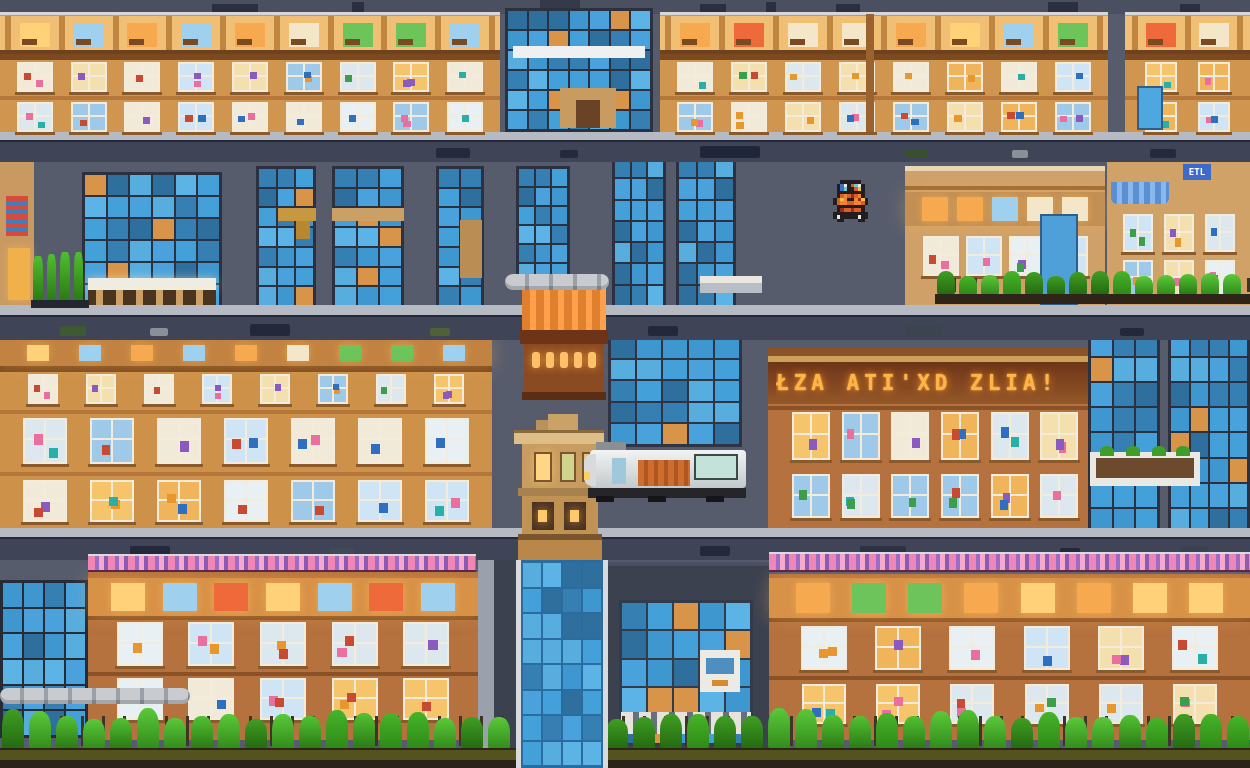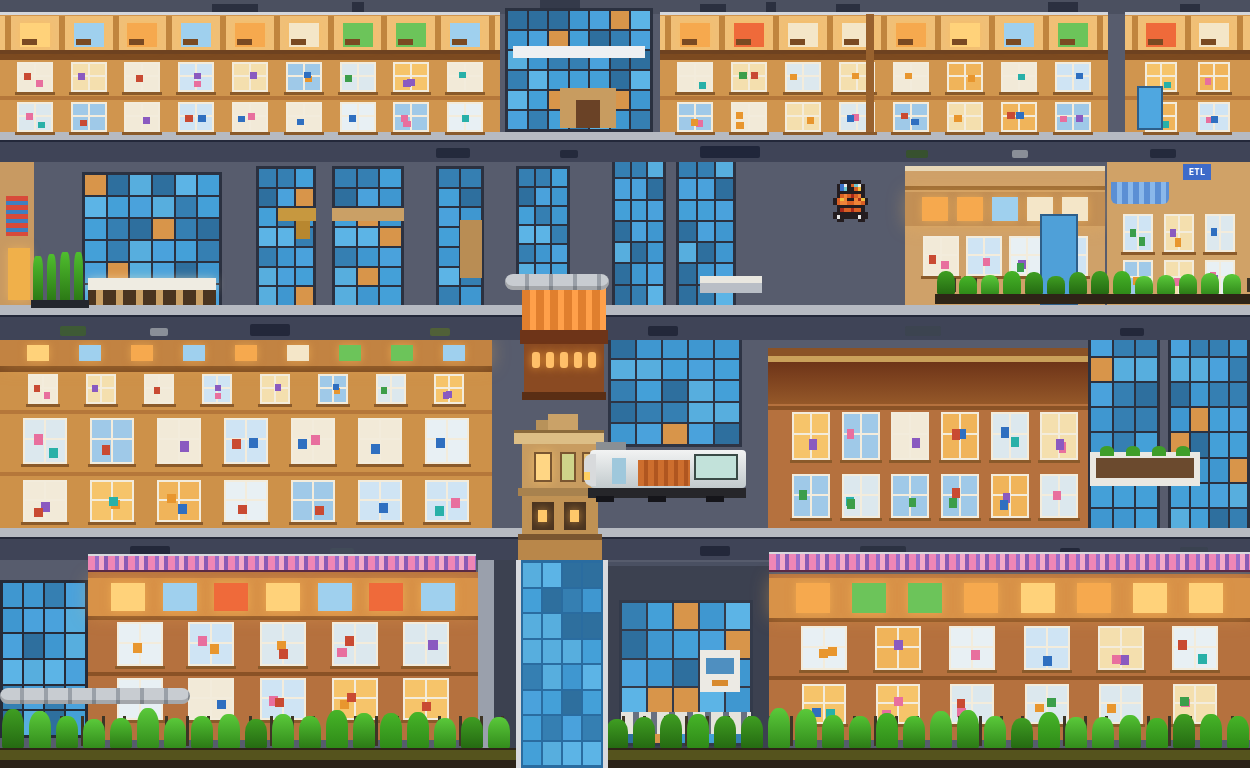--- a/index.html
+++ b/index.html
@@ -484,20 +484,21 @@
         <div style="background: rgb(216, 149, 74);"></div>
         <div style="background: rgb(74, 162, 220);"></div>
         <div style="background: rgb(46, 111, 158);"></div>
       </div>
     </div>
     <div class="abs" style="left: 768px; top: 348px; width: 334px; height: 180px; background: rgb(181, 113, 62);"></div>
     <div class="abs" style="left: 768px; top: 348px; width: 334px; height: 8px; background: rgb(138, 82, 38);"></div>
     <div class="abs" style="left: 768px; top: 356px; width: 334px; height: 6px; background: rgb(202, 160, 90);"></div>
     <div class="abs" style="left: 768px; top: 406px; width: 334px; height: 4px; background: rgb(138, 82, 38);"></div>
     <div class="abs" style="left: 768px; top: 362px; width: 334px; height: 42px; background: linear-gradient(rgb(110, 52, 24), rgb(149, 88, 41));"></div>
+    <div class="abs" style="left: 776px; top: 362px; width: 318px; height: 42px; color: rgb(255, 181, 69); font: bold 21px / 42px &quot;DejaVu Sans Mono&quot;, monospace; letter-spacing: 5px; white-space: nowrap; overflow: hidden; text-shadow: rgb(255, 148, 32) 0px 0px 8px, rgb(255, 208, 128) 0px 0px 2px;">ŁZA ATI'XD ZLIA!</div>
     <div class="abs" style="left: 791.833px; top: 412px; width: 38px; height: 48px; background: rgb(243, 236, 220);">
       <div class="abs" style="left: 2px; top: 2px; width: 34px; height: 44px; background: linear-gradient(90deg, transparent 0px, transparent calc(50% - 1px), rgb(243, 236, 220) calc(50% - 1px), rgb(243, 236, 220) calc(50% + 1px), transparent calc(50% + 1px), transparent 100%), linear-gradient(transparent 0px, transparent 44%, rgb(243, 236, 220) 44%, rgb(243, 236, 220) calc(44% + 2px), transparent calc(44% + 2px), transparent 100%) rgb(246, 196, 106);">
         <div class="abs" style="left: 15.449px; top: 25.1802px; width: 7.6px; height: 10.56px; background: rgb(138, 90, 192);"></div>
       </div>
     </div>
     <div class="abs" style="left: 789.833px; top: 460px; width: 42px; height: 3px; background: rgb(138, 90, 42);"></div>
     <div class="abs" style="left: 841.5px; top: 412px; width: 38px; height: 48px; background: rgb(243, 236, 220);">
       <div class="abs" style="left: 2px; top: 2px; width: 34px; height: 44px; background: linear-gradient(90deg, transparent 0px, transparent calc(50% - 1px), rgb(243, 236, 220) calc(50% - 1px), rgb(243, 236, 220) calc(50% + 1px), transparent calc(50% + 1px), transparent 100%), linear-gradient(transparent 0px, transparent 44%, rgb(243, 236, 220) 44%, rgb(243, 236, 220) calc(44% + 2px), transparent calc(44% + 2px), transparent 100%) rgb(159, 201, 232);">
         <div class="abs" style="left: 3.30073px; top: 14.7633px; width: 7.6px; height: 10.56px; background: rgb(232, 111, 158);"></div>
       </div>

